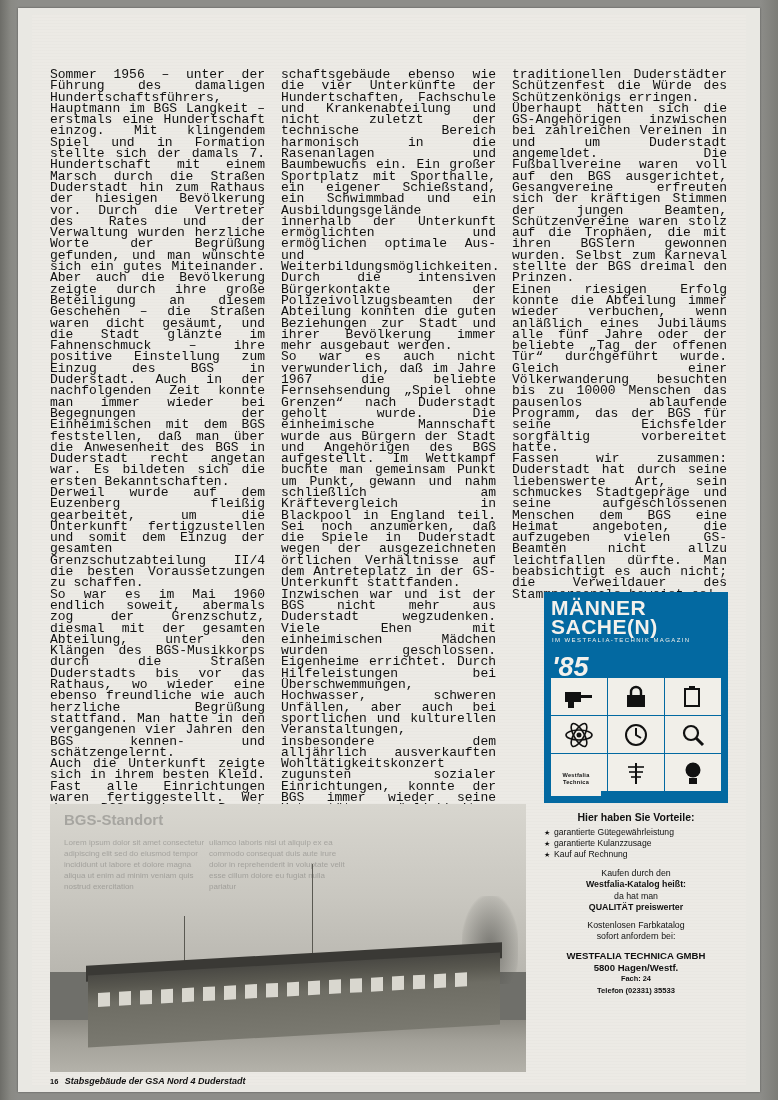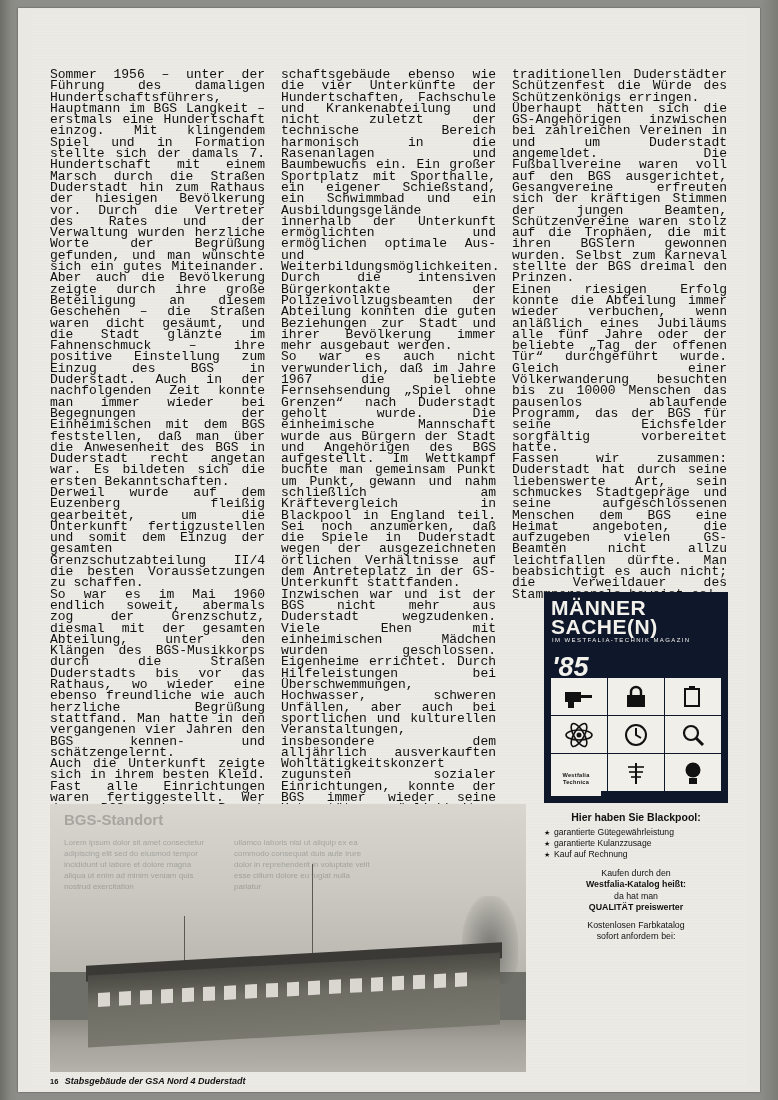--- a/index.html
+++ b/index.html
@@ -66,21 +66,21 @@
   
   .ad {
     position: absolute;
     left: 512px;
     top: 578px;
     width: 184px;
   }
   .ad-box {
     width: 184px;
     height: 211px;
-    background: #0f172a;
+    background: #0369a1;
     position: relative;
     overflow: hidden;
   }
   .ad-title {
     color: #f3f1ec;
     font-weight: bold;
     font-size: 21px;
     letter-spacing: 0.5px;
     line-height: 19px;
     padding: 6px 0 0 7px;
@@ -212,21 +212,21 @@
     padding: 4px 8px;
     overflow: hidden;
   }
   .ph-ghost .gt {
     font-size: 15px;
     font-weight: bold;
     margin-bottom: 12px;
   }
   .ph-ghost .cols {
     display: flex;
-    gap: 25px;
+    gap: 0;
   }
   .ph-ghost .cols div { width: 145px; }
   .ph-build {
     position: absolute;
     left: 38px;
     top: 160px;
     width: 412px;
     height: 72px;
     background: linear-gradient(180deg, #4a4944 0%, #58574f 18%, #6e6d64 40%, #7a7970 100%);
     transform: skewY(-3.2deg);
@@ -425,37 +425,43 @@
           </div>
         </div>
 
         <div class="ad-logo">
           <span>Westfalia</span>
           <span>Technica</span>
         </div>
       </div>
 
       <div class="ad-points">
-        <h4>Hier haben Sie Blackpool:</h4>
+        <h4>Hier haben Sie Vorteile:</h4>
         <ul>
           <li>garantierte Gütegewährleistung</li>
           <li>garantierte Kulanzzusage</li>
           <li>Kauf auf Rechnung</li>
         </ul>
       </div>
 
       <div class="ad-tail">
         <div>Kaufen durch den</div>
         <div class="b">Westfalia-Katalog heißt:</div>
         <div>da hat man</div>
         <div class="b">QUALITÄT preiswerter</div>
         <div style="margin-top:6px">Kostenlosen Farbkatalog</div>
         <div>sofort anfordern bei:</div>
       </div>
 
+      <div class="ad-foot">
+        <div class="f1">WESTFALIA TECHNICA GMBH</div>
+        <div class="f2">5800 Hagen/Westf.</div>
+        <div class="f3">Fach: 24</div>
+        <div class="f4">Telefon (02331) 35533</div>
+      </div>
     </div>
 
     <div class="photo">
       <div class="ph-sky"></div>
       <div class="ph-ghost">
         <div class="gt">BGS-Standort</div>
         <div class="cols">
           <div>Lorem ipsum dolor sit amet consectetur adipiscing elit sed do eiusmod tempor incididunt ut labore et dolore magna aliqua ut enim ad minim veniam quis nostrud exercitation</div>
           <div>ullamco laboris nisi ut aliquip ex ea commodo consequat duis aute irure dolor in reprehenderit in voluptate velit esse cillum dolore eu fugiat nulla pariatur</div>
         </div>

